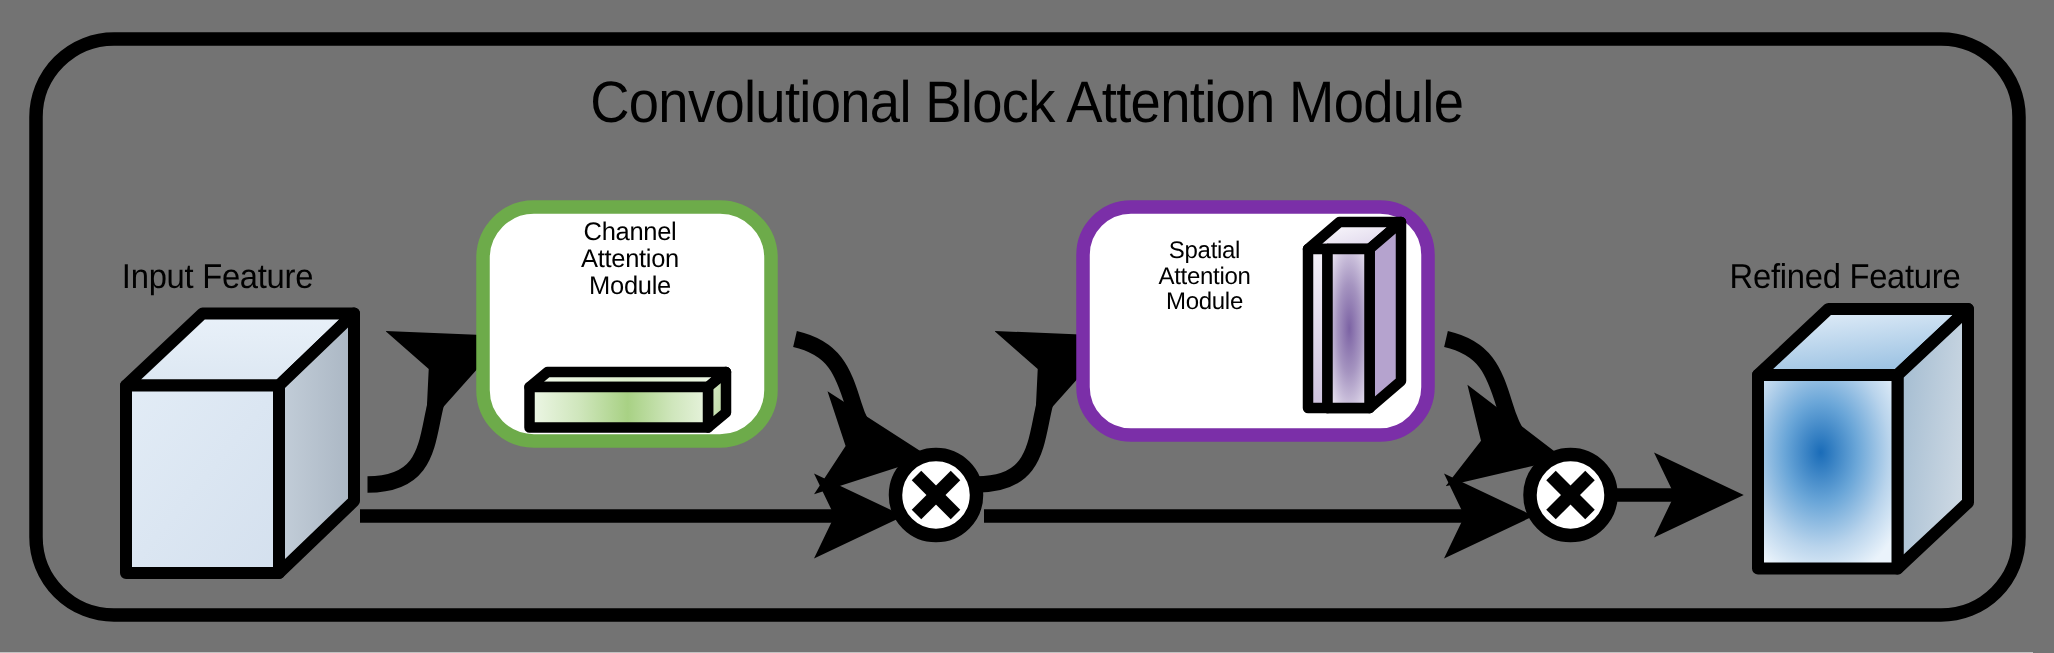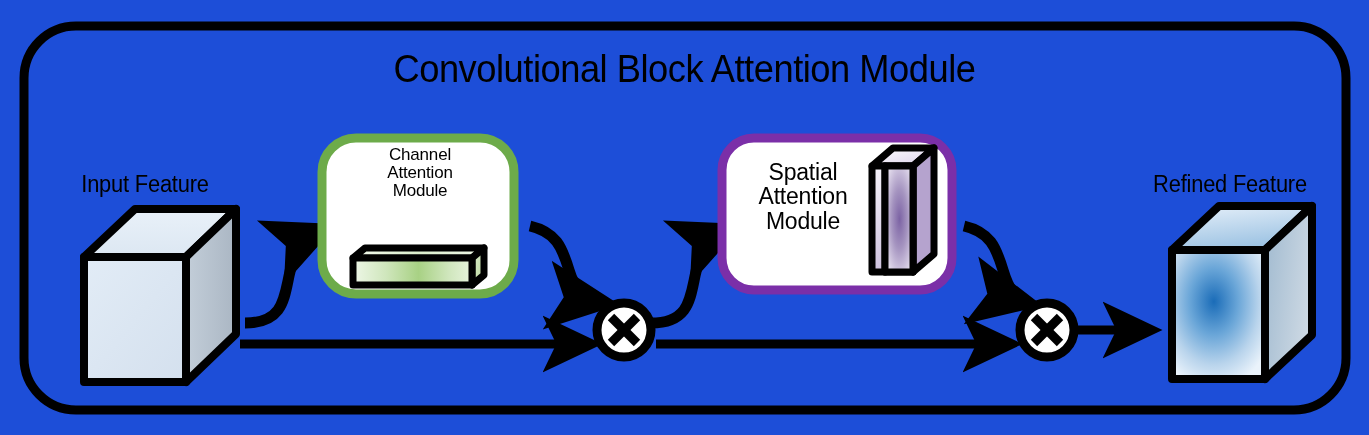--- a/index.html
+++ b/index.html
@@ -7,21 +7,21 @@
     padding: 0;
     background: #ffffff;
   }
   body {
     font-family: "Liberation Sans", sans-serif;
   }
   #stage {
     position: relative;
     width: 1369px;
     height: 435px;
-    background: #1d4ed8;
+    background: #737373;
     overflow: hidden;
   }
   #diagram-svg {
     position: absolute;
     left: 0;
     top: 0;
     width: 1369px;
     height: 435px;
     display: block;
   }
@@ -64,21 +64,21 @@
   #channel-module-label {
     left: 330px;
     top: 146px;
     width: 180px;
     font-size: 17px;
   }
   #spatial-module-label {
     left: 728px;
     top: 160px;
     width: 150px;
-    font-size: 23px;
+    font-size: 16px;
   }
 </style>
 </head>
 <body>
 
 <div id="stage">
 
   <svg id="diagram-svg" viewBox="0 0 1369 435">
     <defs>
 

